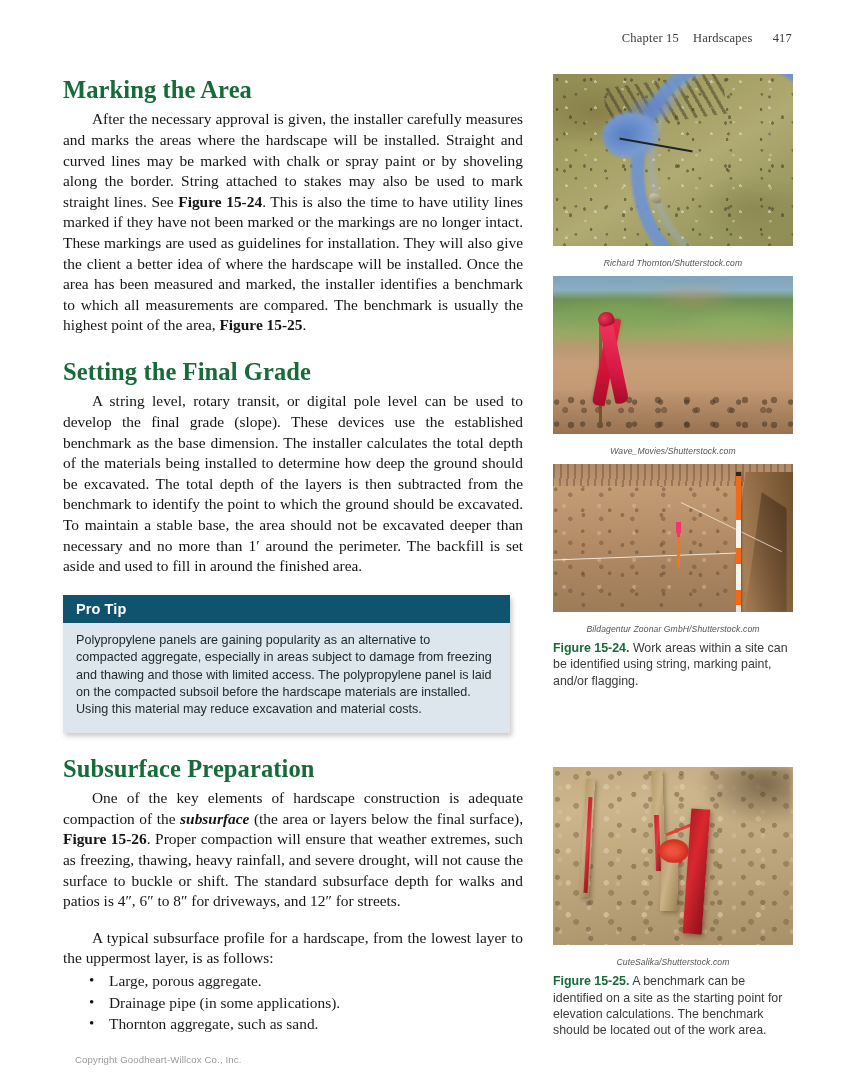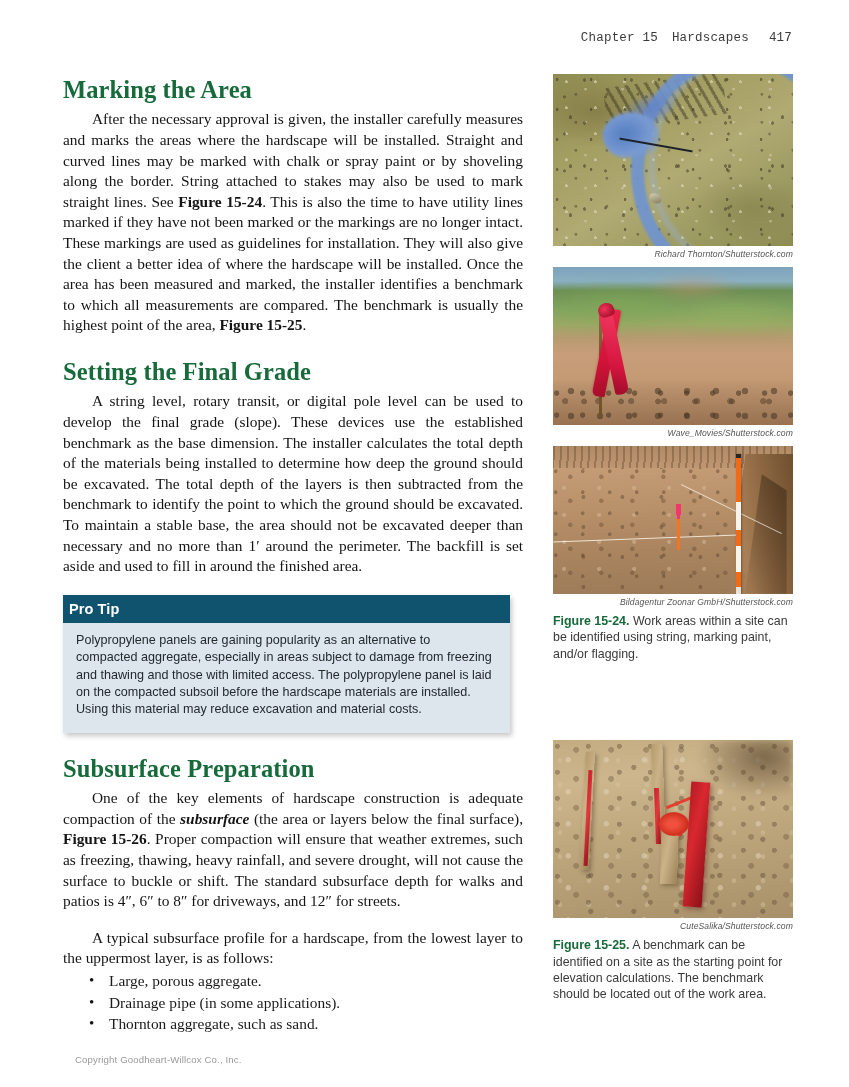--- a/index.html
+++ b/index.html
@@ -20,21 +20,21 @@
     position: absolute;
     inset: 0;
     background: #ffffff;
   }
 
   
   .running-head {
     position: absolute;
     top: 31px;
     right: 57px;
-    font-family: Liberation Mono, monospace;
+    font-family: Liberation Serif, serif;
     font-size: 12.5px;
     color: #3b3b3b;
     letter-spacing: .2px;
     white-space: nowrap;
   }
   .running-head .rh-chapter { margin-right: 14px; }
   .running-head .rh-title   { margin-right: 20px; }
   .running-head .rh-page    { font-weight: 400; }
 
   
@@ -108,21 +108,21 @@
     width: 447px;
     box-shadow: 2px 3px 5px rgba(0,0,0,.22);
     background: #dce6ec;
   }
   .protip-head {
     background: #10536e;
     color: #ffffff;
     font-family: "Liberation Sans", sans-serif;
     font-weight: 700;
     font-size: 14.5px;
-    padding: 6px 0 6px 6px;
+    padding: 6px 0 6px 13px;
     letter-spacing: .1px;
   }
   .protip-body {
     font-family: "Liberation Sans", sans-serif;
     font-size: 12.6px;
     line-height: 17.4px;
     color: #222a2e;
     padding: 9px 16px 14px 13px;
   }
 
@@ -132,22 +132,22 @@
     width: 240px;
     position: relative;
     overflow: hidden;
     background: #bbb;
   }
   .credit {
     font-family: "Liberation Sans", sans-serif;
     font-style: italic;
     font-size: 8.6px;
     color: #555;
-    text-align: right;
-    padding-top: 3px;
+    text-align: center;
+    padding-top: 12px;
     letter-spacing: .1px;
   }
   .fig-caption {
     font-family: "Liberation Sans", sans-serif;
     font-size: 12.4px;
     line-height: 16.4px;
     color: #3a3a3a;
     margin-top: 6px;
   }
   .fig-caption .fig-num {

